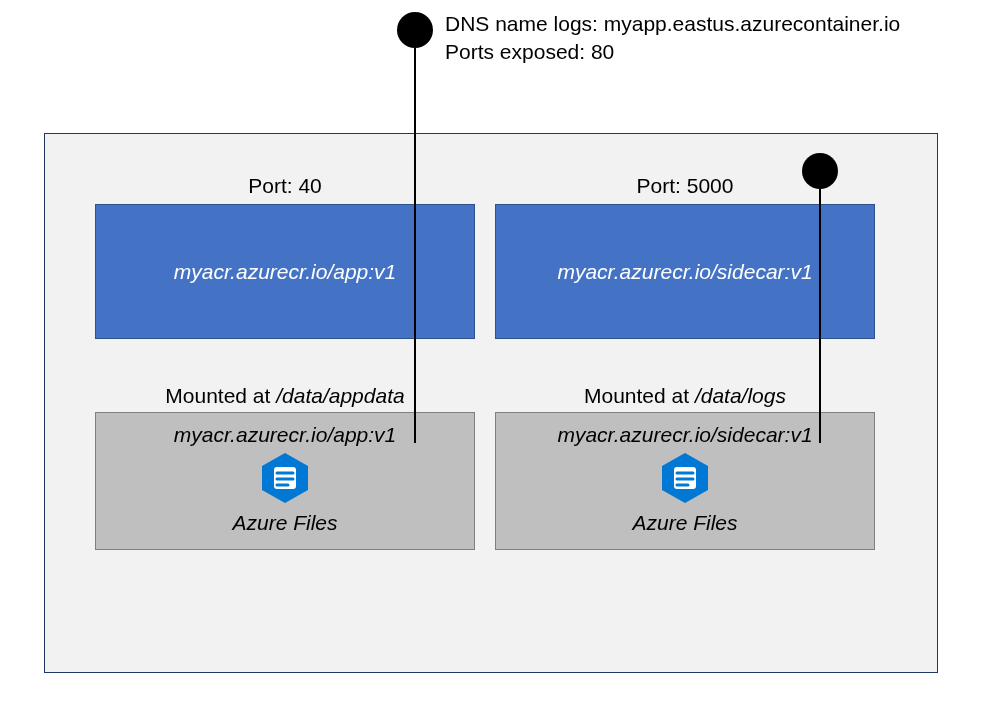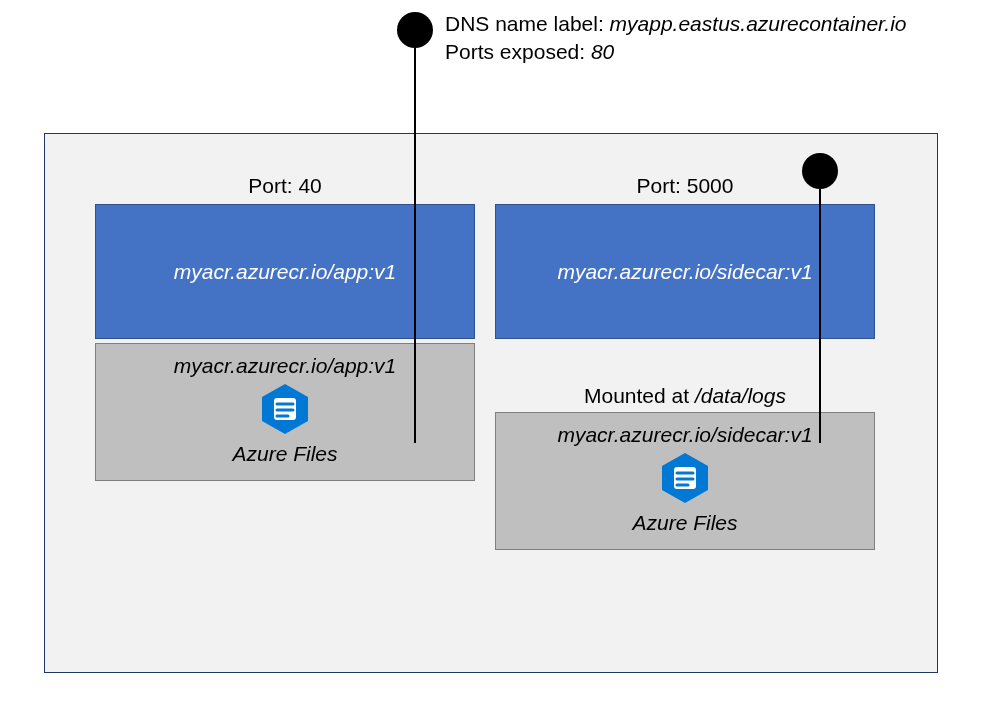--- a/index.html
+++ b/index.html
@@ -26,21 +26,21 @@
     width: 2px;
     background: #000;
     z-index: 5;
   }
   .hdr {
     position: absolute;
     font-size: 21px;
     line-height: 1.35;
   }
   .hdr .lbl { font-style: normal; }
-  .hdr .val { font-style: italic; }
+  .hdr .val { }
   .group {
     position: absolute;
     left: 44px;
     top: 133px;
     width: 894px;
     height: 540px;
     background: #f2f2f2;
     border: 1px solid #1f3864;
     box-sizing: border-box;
   }
@@ -98,36 +98,39 @@
   }
   svg.azfiles { display: block; margin: 0 auto; }
 </style>
 </head>
 <body>
 
 <div class="dot" style="left:397px; top:12px;"></div>
 <div class="vline" style="left:414px; top:48px; height:395px;"></div>
 <div class="hdr" style="left:445px; top:10px;">
   <div>
-    <span class="lbl">DNS name label: </span><span class="val">myapp.eastus.azurecontainer.io</span>
+    <span class="lbl">DNS name logs: </span><span class="val">myapp.eastus.azurecontainer.io</span>
   </div>
   <div>
     <span class="lbl">Ports exposed: </span><span class="val">80</span>
   </div>
 </div>
 
 <div class="dot" style="left:802px; top:153px;"></div>
 <div class="vline" style="left:819px; top:189px; height:254px;"></div>
 
 <div class="group">
 
   <div class="col left">
     <div class="port-label">Port: 40</div>
     <div class="container-box">
       <span>myacr.azurecr.io/app:v1</span>
+    </div>
+    <div class="mount-label">
+      <span>Mounted at </span><span class="path">/data/appdata</span>
     </div>
     <div class="files-box">
       <div class="files-title">myacr.azurecr.io/app:v1</div>
       <div class="files-icon">
         <svg class="azfiles" width="54" height="54" viewBox="0 0 54 54">
           <polygon points="27,2 50,15 50,39 27,52 4,39 4,15" fill="#0078d4"></polygon>
           <rect x="16" y="16" width="22" height="22" rx="3" fill="#ffffff"></rect>
           <line x1="19" y1="22" x2="35" y2="22" stroke="#0078d4" stroke-width="3" stroke-linecap="round"></line>
           <line x1="19" y1="28" x2="35" y2="28" stroke="#0078d4" stroke-width="3" stroke-linecap="round"></line>
           <line x1="19" y1="34" x2="30" y2="34" stroke="#0078d4" stroke-width="3" stroke-linecap="round"></line>

